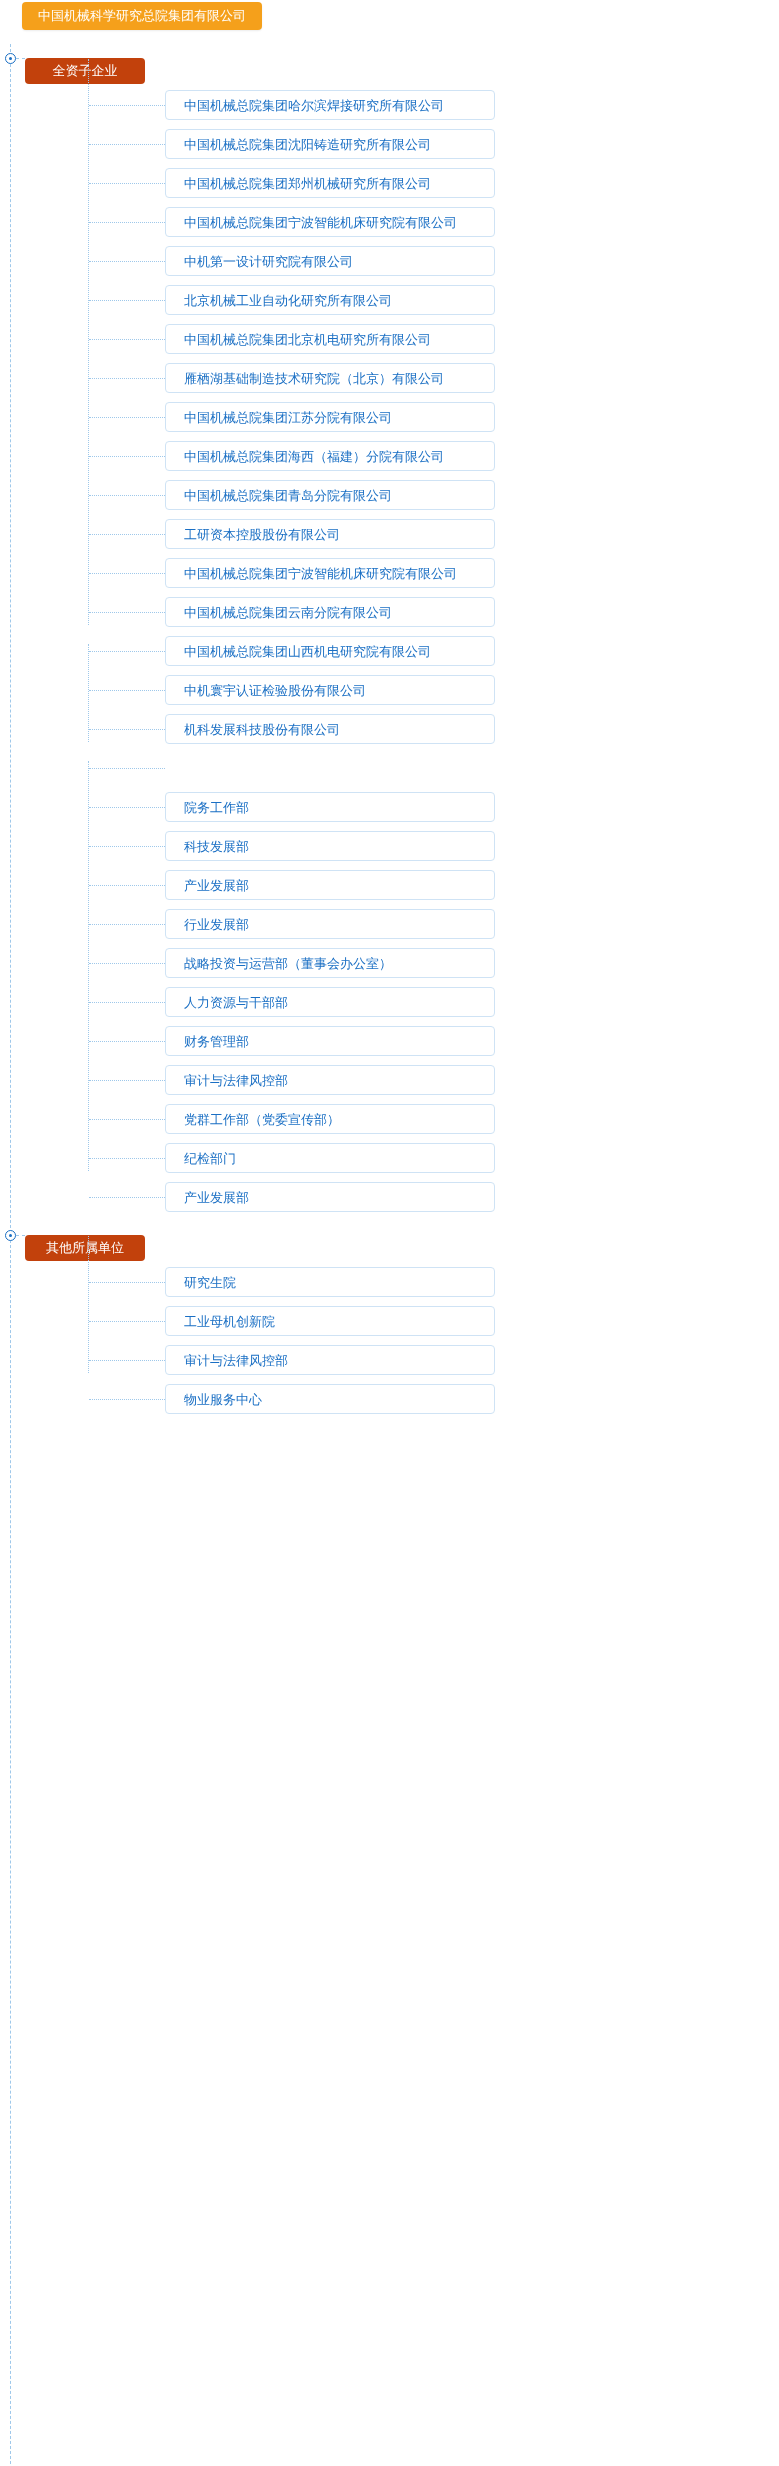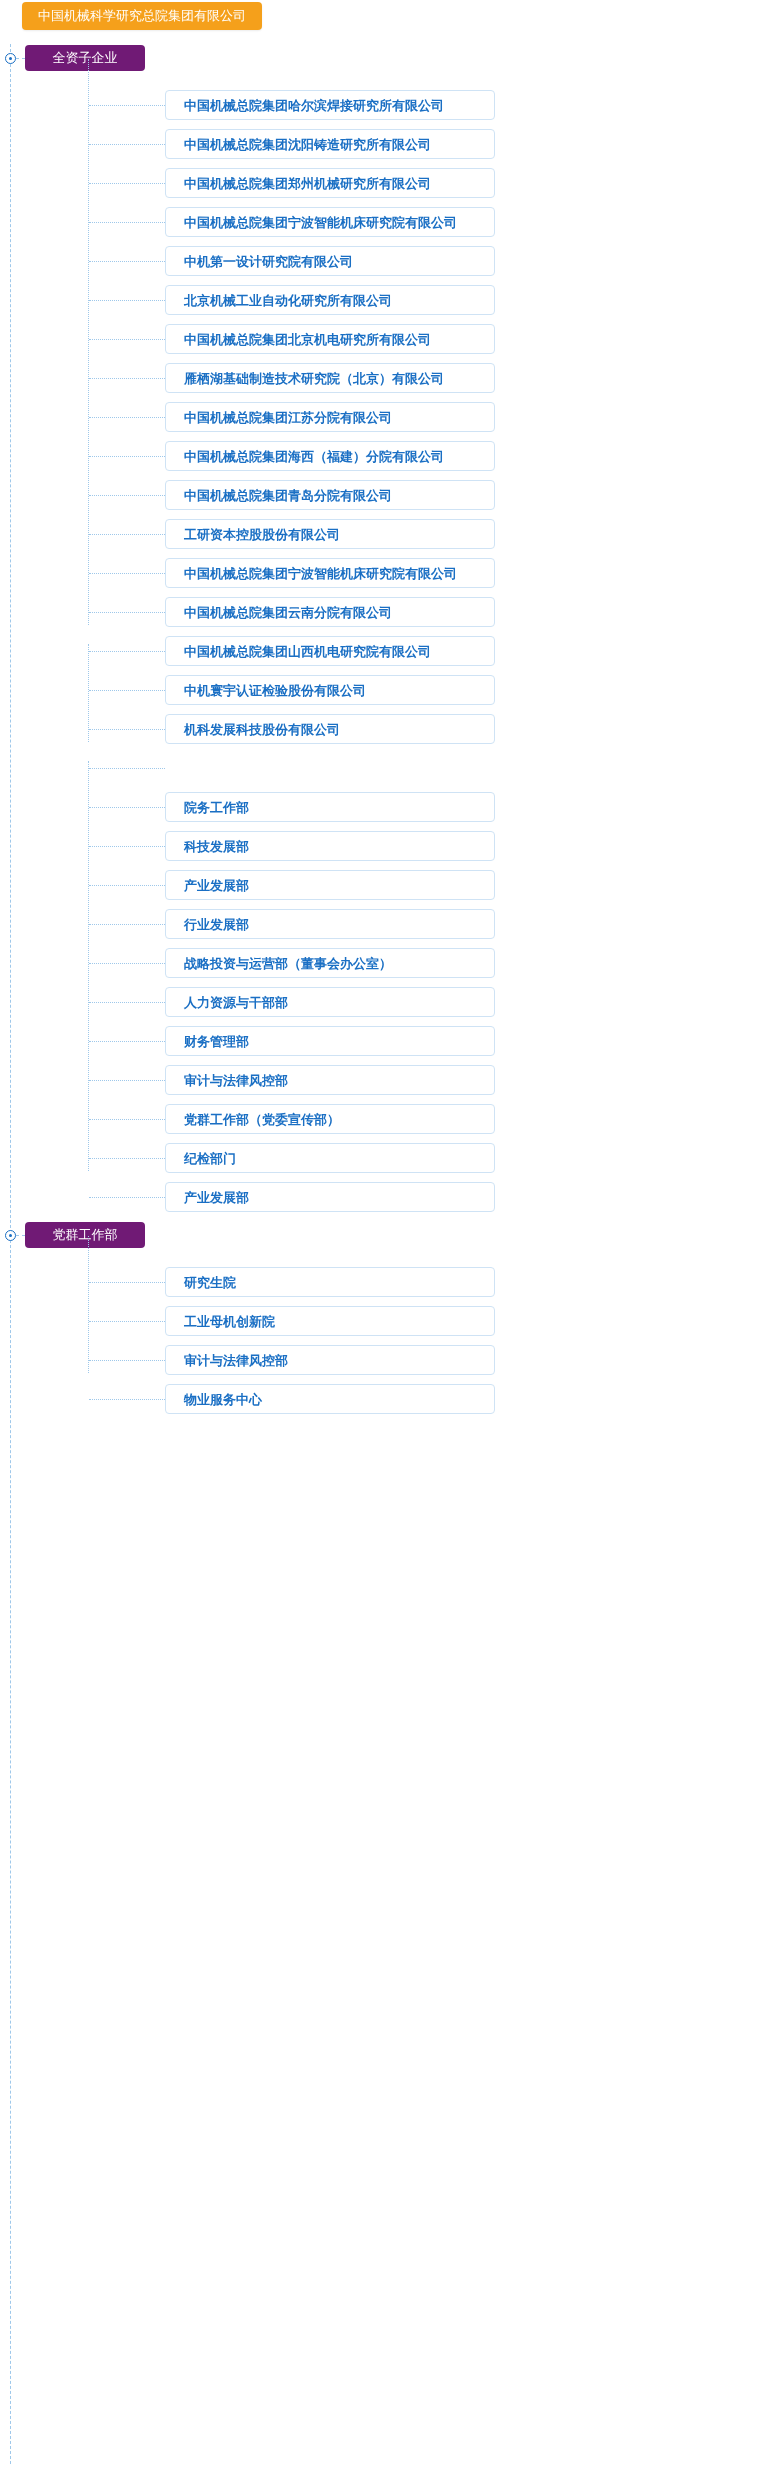--- a/index.html
+++ b/index.html
@@ -84,38 +84,37 @@
     position: absolute;
     left: 16px;
     top: 18px;
     width: 9px;
     height: 1px;
     border-top: 1px dashed #9fc8ea;
   }
   .group-label {
     position: absolute;
     left: 25px;
-    top: 5px;
-    background: #701a75;
+    top: 18px;
+    background: #c2410c;
     color: #ffffff;
     border-radius: 4px;
     height: 26px;
     line-height: 26px;
     padding: 0 18px;
     font-size: 13px;
     min-width: 84px;
     text-align: center;
     white-space: nowrap;
   }
 
   
   .children {
     position: relative;
     padding-left: 0;
-    font-weight: bold;
   }
   .child-branch {
     position: absolute;
     left: 88px;
     top: 0;
     width: 1px;
     border-left: 1px dotted #9fc8ea;
   }
   .child-row {
     position: relative;
@@ -292,21 +291,21 @@
           <div class="child-row">
             <span class="child-line"></span>
             <div class="child-node">产业发展部</div>
           </div>
         </div>
       </div>
       <div class="group">
         <div class="group-head">
           <span class="group-bullet"></span>
           <span class="group-connector"></span>
-          <div class="group-label">党群工作部</div>
+          <div class="group-label">其他所属单位</div>
         </div>
         <div class="children">
           <div class="child-branch" style="height: 137px; top: -27px;"></div>
           <div class="child-row">
             <span class="child-line"></span>
             <div class="child-node">研究生院</div>
           </div>
           <div class="child-row">
             <span class="child-line"></span>
             <div class="child-node">工业母机创新院</div>

